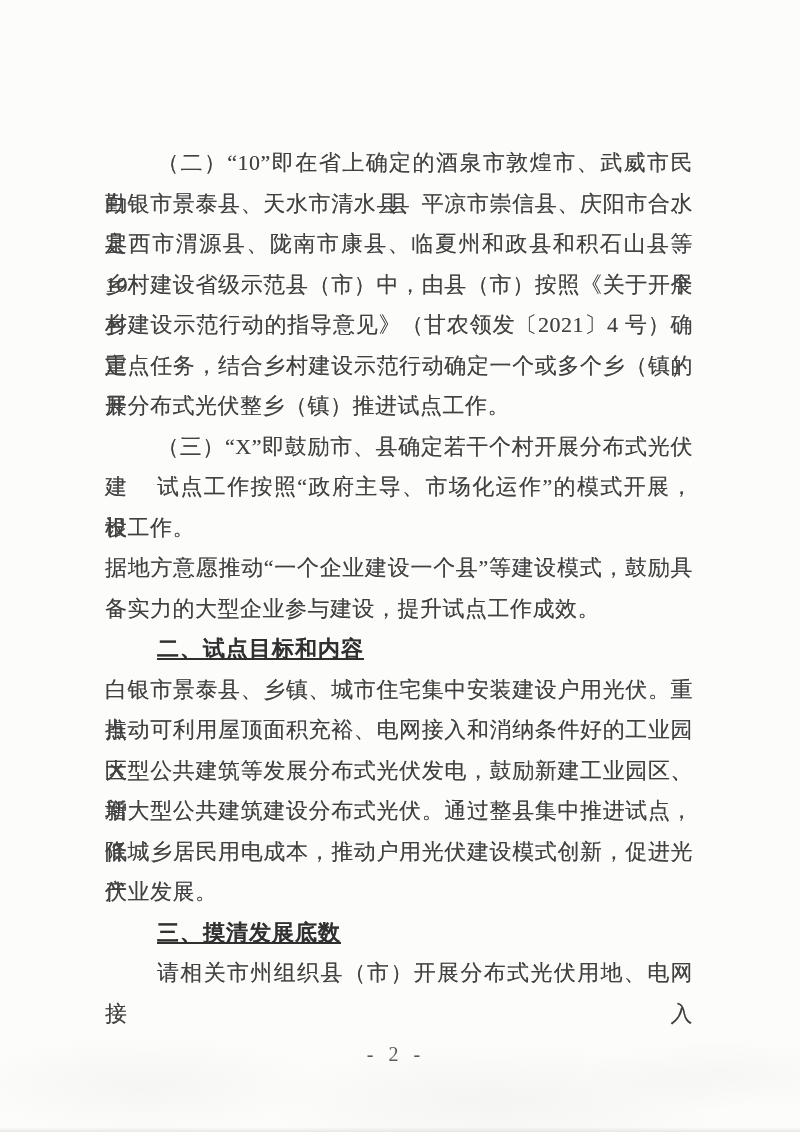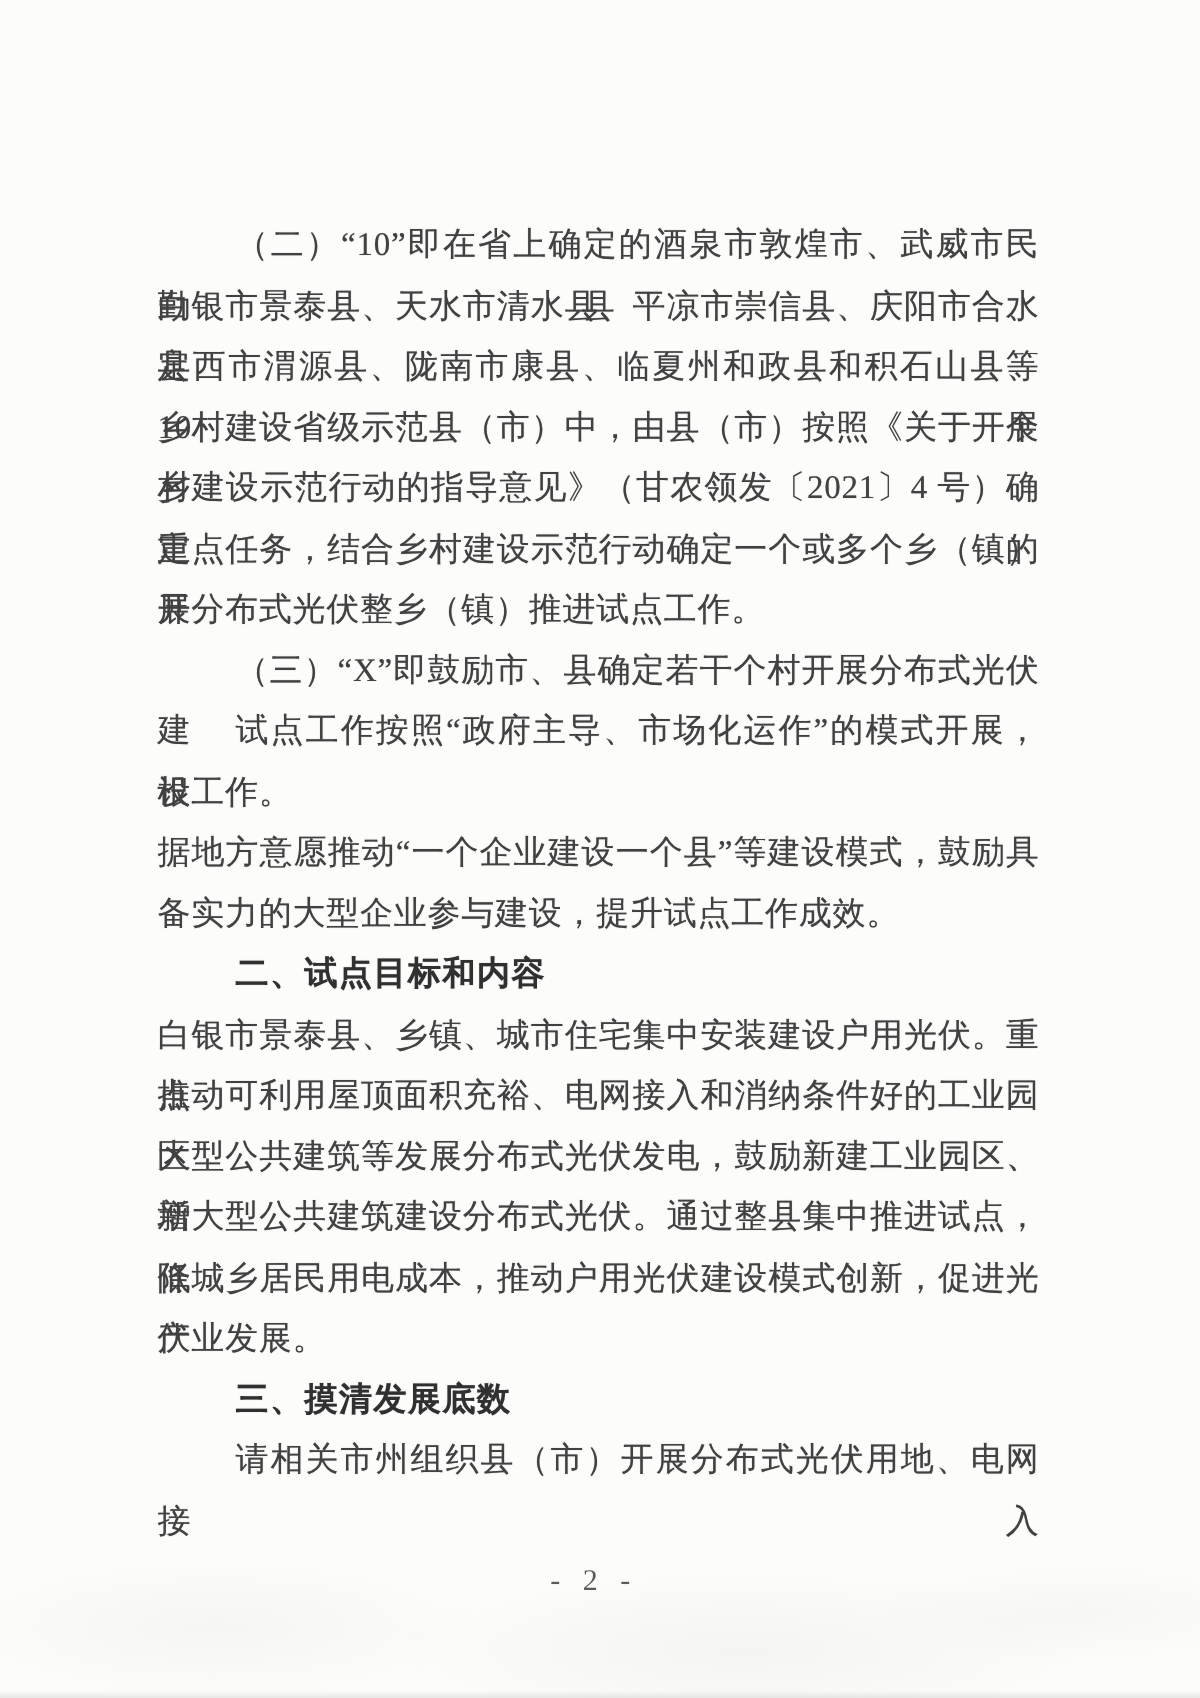--- a/index.html
+++ b/index.html
@@ -39,20 +39,21 @@
     text-align-last: justify;
   }
   .indent {
     text-indent: 52px;
   }
   .heading {
     font-family: "Liberation Sans", "DejaVu Sans", sans-serif;
     font-weight: bold;
     color: #303030;
     letter-spacing: 1px;
+    text-decoration: underline;
   }
   .page-number {
     position: absolute;
     top: 1043px;
     left: 0;
     width: 792px;
     text-align: center;
     font-size: 20px;
     color: #5a5a5a;
     letter-spacing: 5px;

